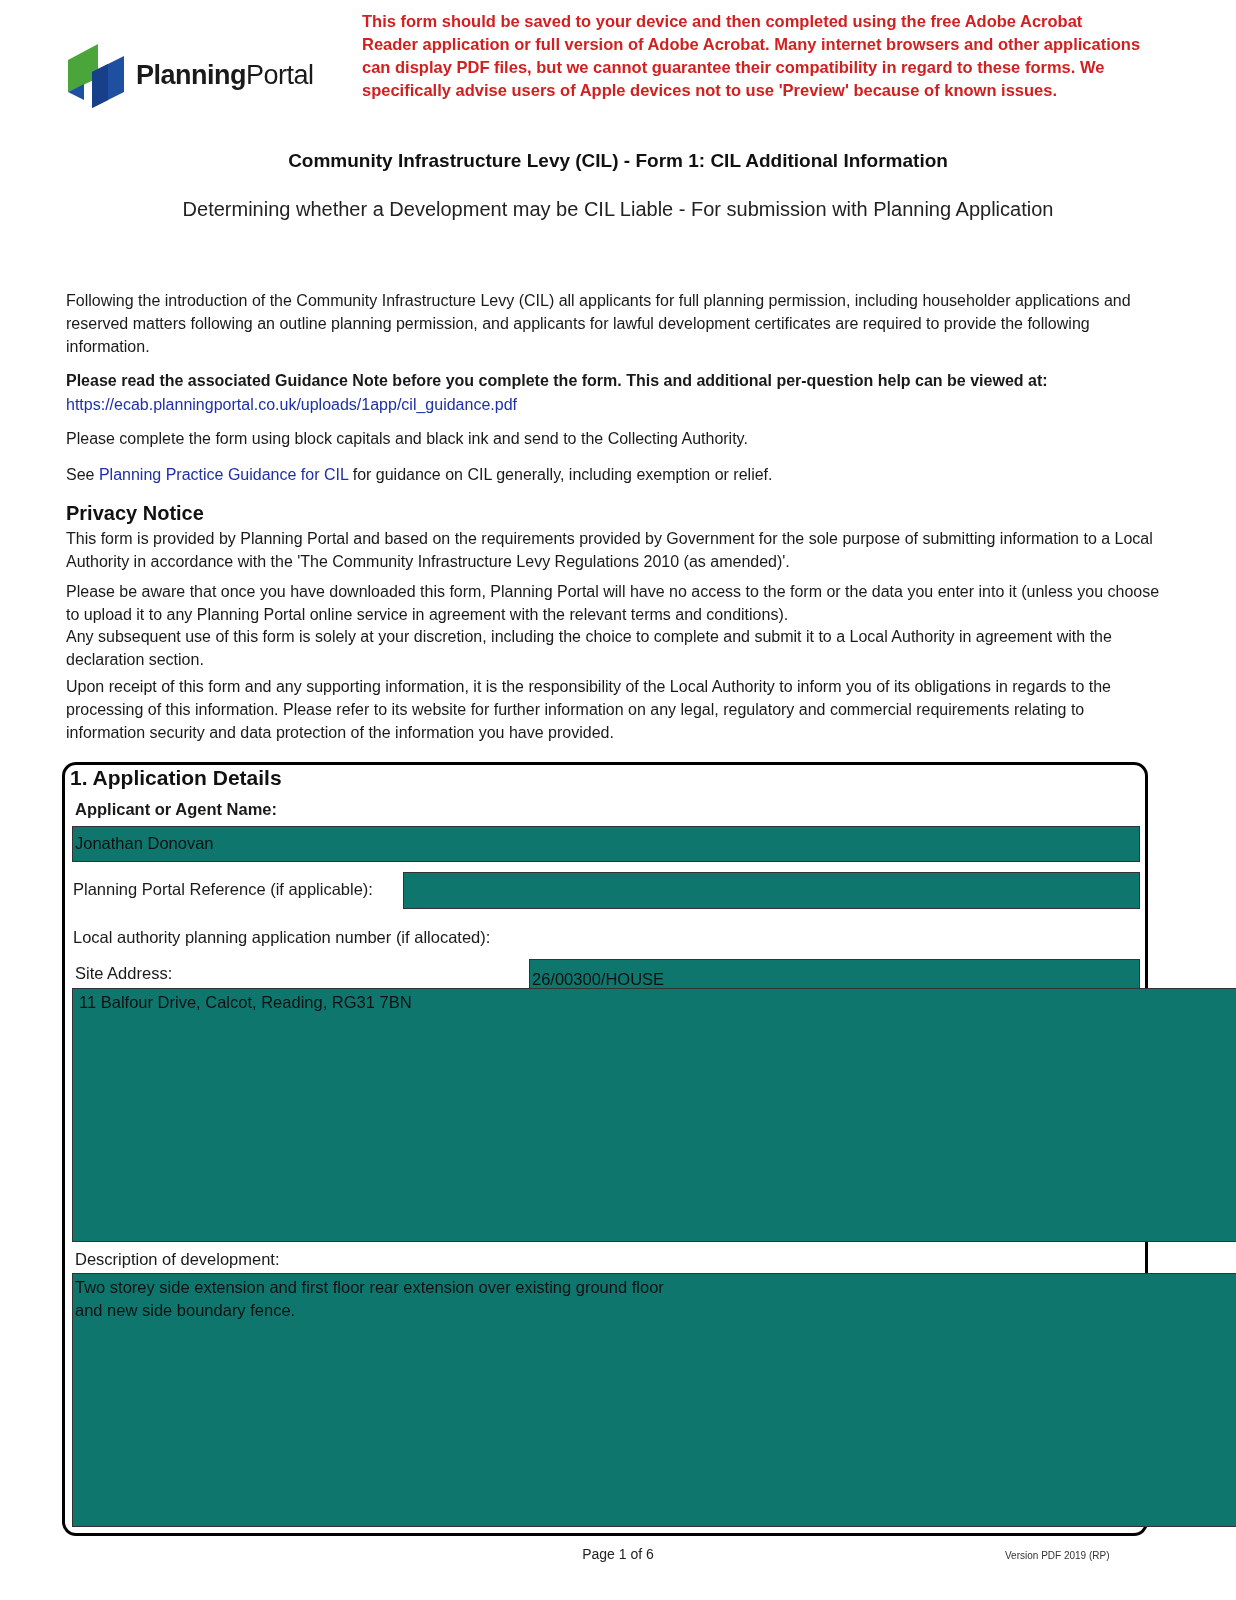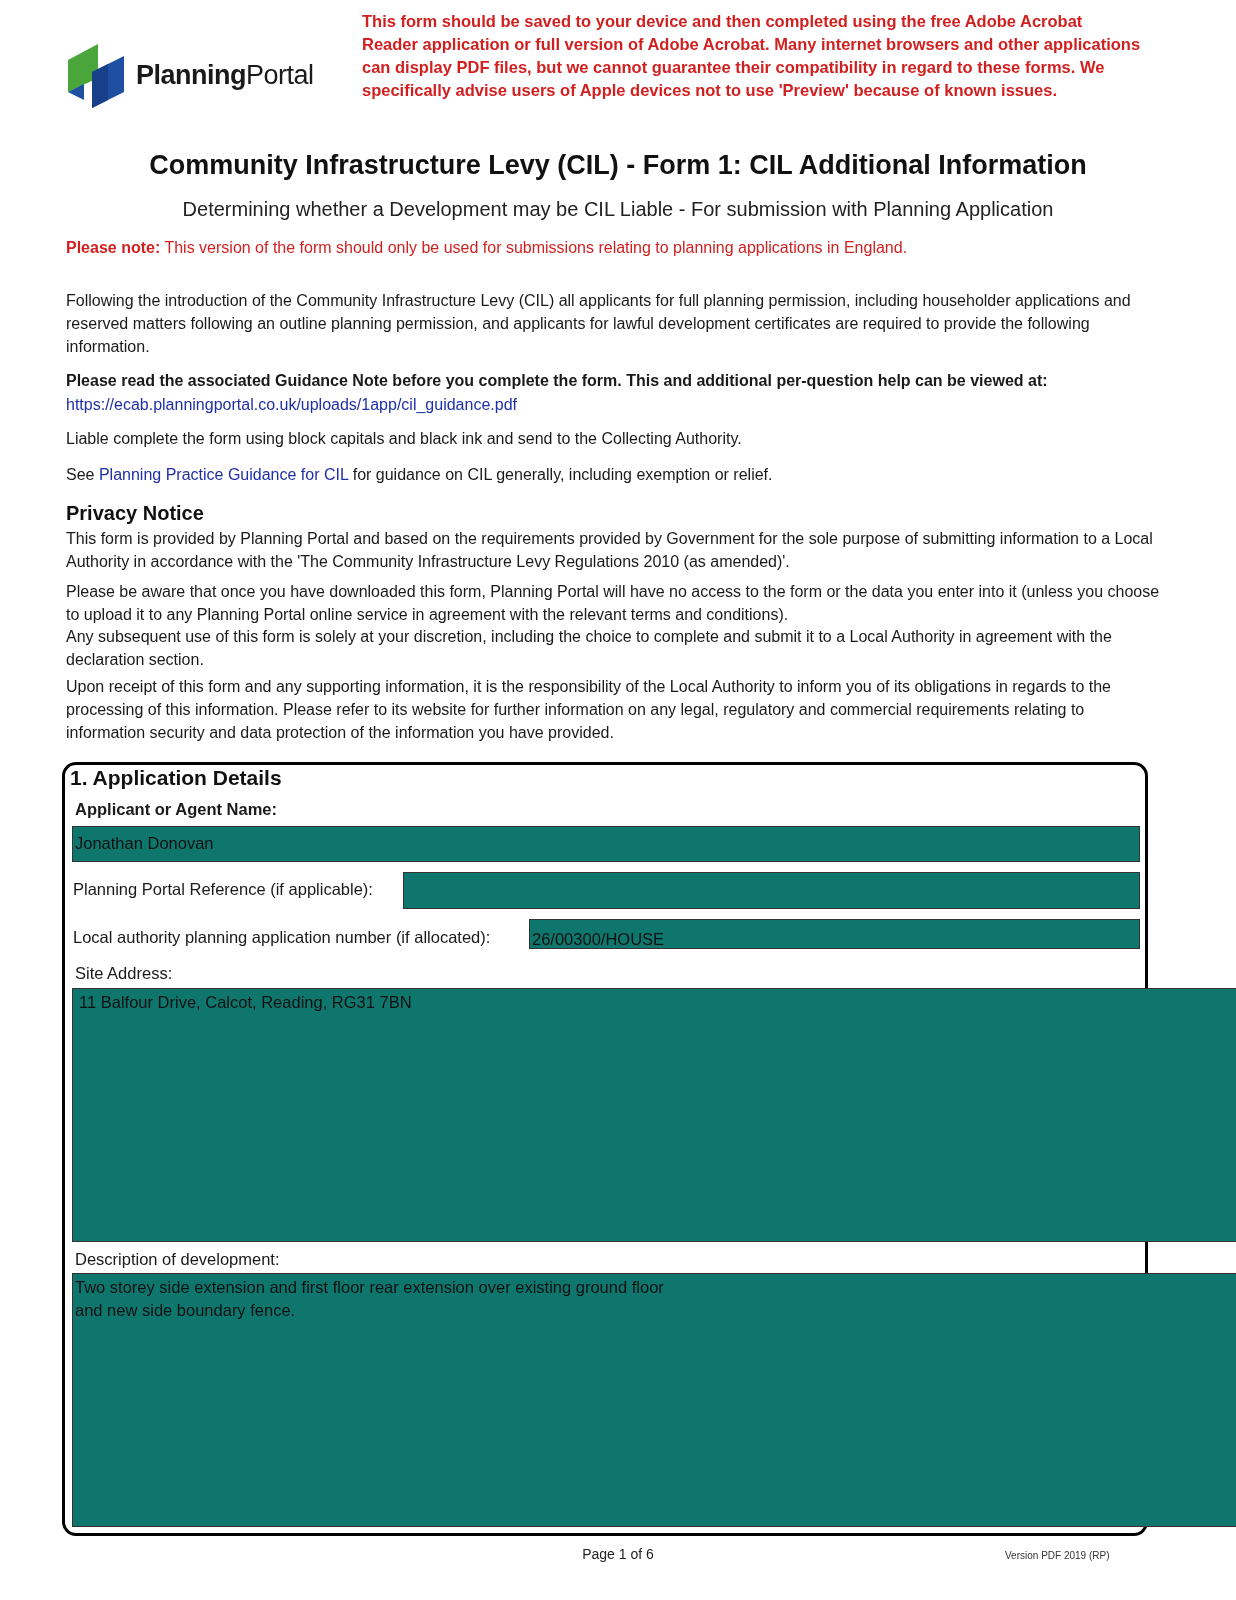--- a/index.html
+++ b/index.html
@@ -45,21 +45,21 @@
       font-weight: bold;
       color: #d21f1f;
     }
 
     .title {
       position: absolute;
       left: 0;
       right: 0;
       top: 150px;
       text-align: center;
-      font-size: 27px;
+      font-size: 19px;
       font-weight: bold;
       color: #111;
     }
     .subtitle {
       position: absolute;
       left: 0;
       right: 0;
       top: 198px;
       text-align: center;
       font-size: 20px;
@@ -163,33 +163,30 @@
     <span class="bold">Planning</span><span class="light">Portal</span>
   </div>
 </div>
 
 <div class="top-warning">This form should be saved to your device and then completed using the free Adobe Acrobat Reader application or full version of Adobe Acrobat. Many internet browsers and other applications can display PDF files, but we cannot guarantee their compatibility in regard to these forms. We specifically advise users of Apple devices not to use 'Preview' because of known issues.</div>
 
 <div class="title">Community Infrastructure Levy (CIL) - Form 1: CIL Additional Information</div>
 <div class="subtitle">Determining whether a Development may be CIL Liable - For  submission with Planning Application</div>
 
 <div class="note">
-  <div>
-    <span class="bold">Please note:</span><span> This version of the form should only be used for submissions relating to planning applications in England.</span>
-  </div>
 </div>
 
 <div class="para" style="top:289px;">Following the introduction of the Community Infrastructure Levy (CIL) all applicants for full planning permission, including householder applications and reserved matters following an outline planning permission, and applicants for lawful development certificates are required to provide the following information.</div>
 
 <div class="para bold" style="top:369px;">Please read the associated Guidance Note before you complete the form. This and additional per-question help can be viewed at:</div>
 <div class="para" style="top:393px;">
   <span class="link">https://ecab.planningportal.co.uk/uploads/1app/cil_guidance.pdf</span>
 </div>
 
-<div class="para" style="top:427px;">Liable complete the form using block capitals and black ink and send to the Collecting Authority.</div>
+<div class="para" style="top:427px;">Please complete the form using block capitals and black ink and send to the Collecting Authority.</div>
 
 <div class="para" style="top:463px;">
   <span>See </span><span class="link">Planning Practice Guidance for CIL</span><span> for guidance on CIL generally, including exemption or relief.</span>
 </div>
 
 <div class="privacy-heading">Privacy Notice</div>
 <div class="para" style="top:527px;">This form is provided by Planning Portal and based on the requirements provided by Government for the sole purpose of submitting information to a Local Authority in accordance with the 'The Community Infrastructure Levy Regulations 2010 (as amended)'.</div>
 <div class="para" style="top:580px;">Please be aware that once you have downloaded this form, Planning Portal will have no access to the form or the data you enter into it (unless you choose to upload it to any Planning Portal online service in agreement with the relevant terms and conditions).</div>
 <div class="para" style="top:625px;">Any subsequent use of this form is solely at your discretion, including the choice to complete and submit it to a Local Authority in agreement with the declaration section.</div>
 <div class="para" style="top:675px;">Upon receipt of this form and any supporting information, it is the responsibility of the Local Authority to inform you of its obligations in regards to the processing of this information. Please refer to its website for further information on any legal, regulatory and commercial requirements relating to information security and data protection of the information you have provided.</div>
@@ -197,21 +194,21 @@
 <div class="section-box"></div>
 <div class="section-title">1. Application Details</div>
 
 <div class="field-label" style="left:75px; top:800px;font-weight:bold;">Applicant or Agent Name:</div>
 <div class="field-box" style="left:72px; top:826px; width:1068px; height:36px; padding-top:5px;">Jonathan Donovan</div>
 
 <div class="field-label" style="left:73px; top:880px;">Planning Portal Reference (if applicable):</div>
 <div class="field-box" style="left:403px; top:872px; width:737px; height:37px;"></div>
 
 <div class="field-label" style="left:73px; top:928px;">Local authority planning application number (if allocated):</div>
-<div class="field-box" style="left:529px; top:919px; width:611px; height:30px; padding-top:8px;">26/00300/HOUSE</div>
+<div class="field-box" style="left:529px; top:959px; width:611px; height:52px; padding-top:8px;">26/00300/HOUSE</div>
 
 <div class="field-label" style="left:75px; top:964px;">Site Address:</div>
 <div class="field-box" style="left:72px; top:988px; width:1186px; height:254px; padding-left:6px;">11 Balfour Drive, Calcot, Reading, RG31 7BN</div>
 
 <div class="field-label" style="left:75px; top:1250px;">Description of development:</div>
 <div class="field-box" style="left:72px; top:1273px; width:1212px; height:254px;">Two storey side extension and first floor rear extension over existing ground floor
 and new side boundary fence.</div>
 
 <div class="footer-page">Page 1 of 6</div>
 <div class="footer-version">Version PDF 2019 (RP)</div>

